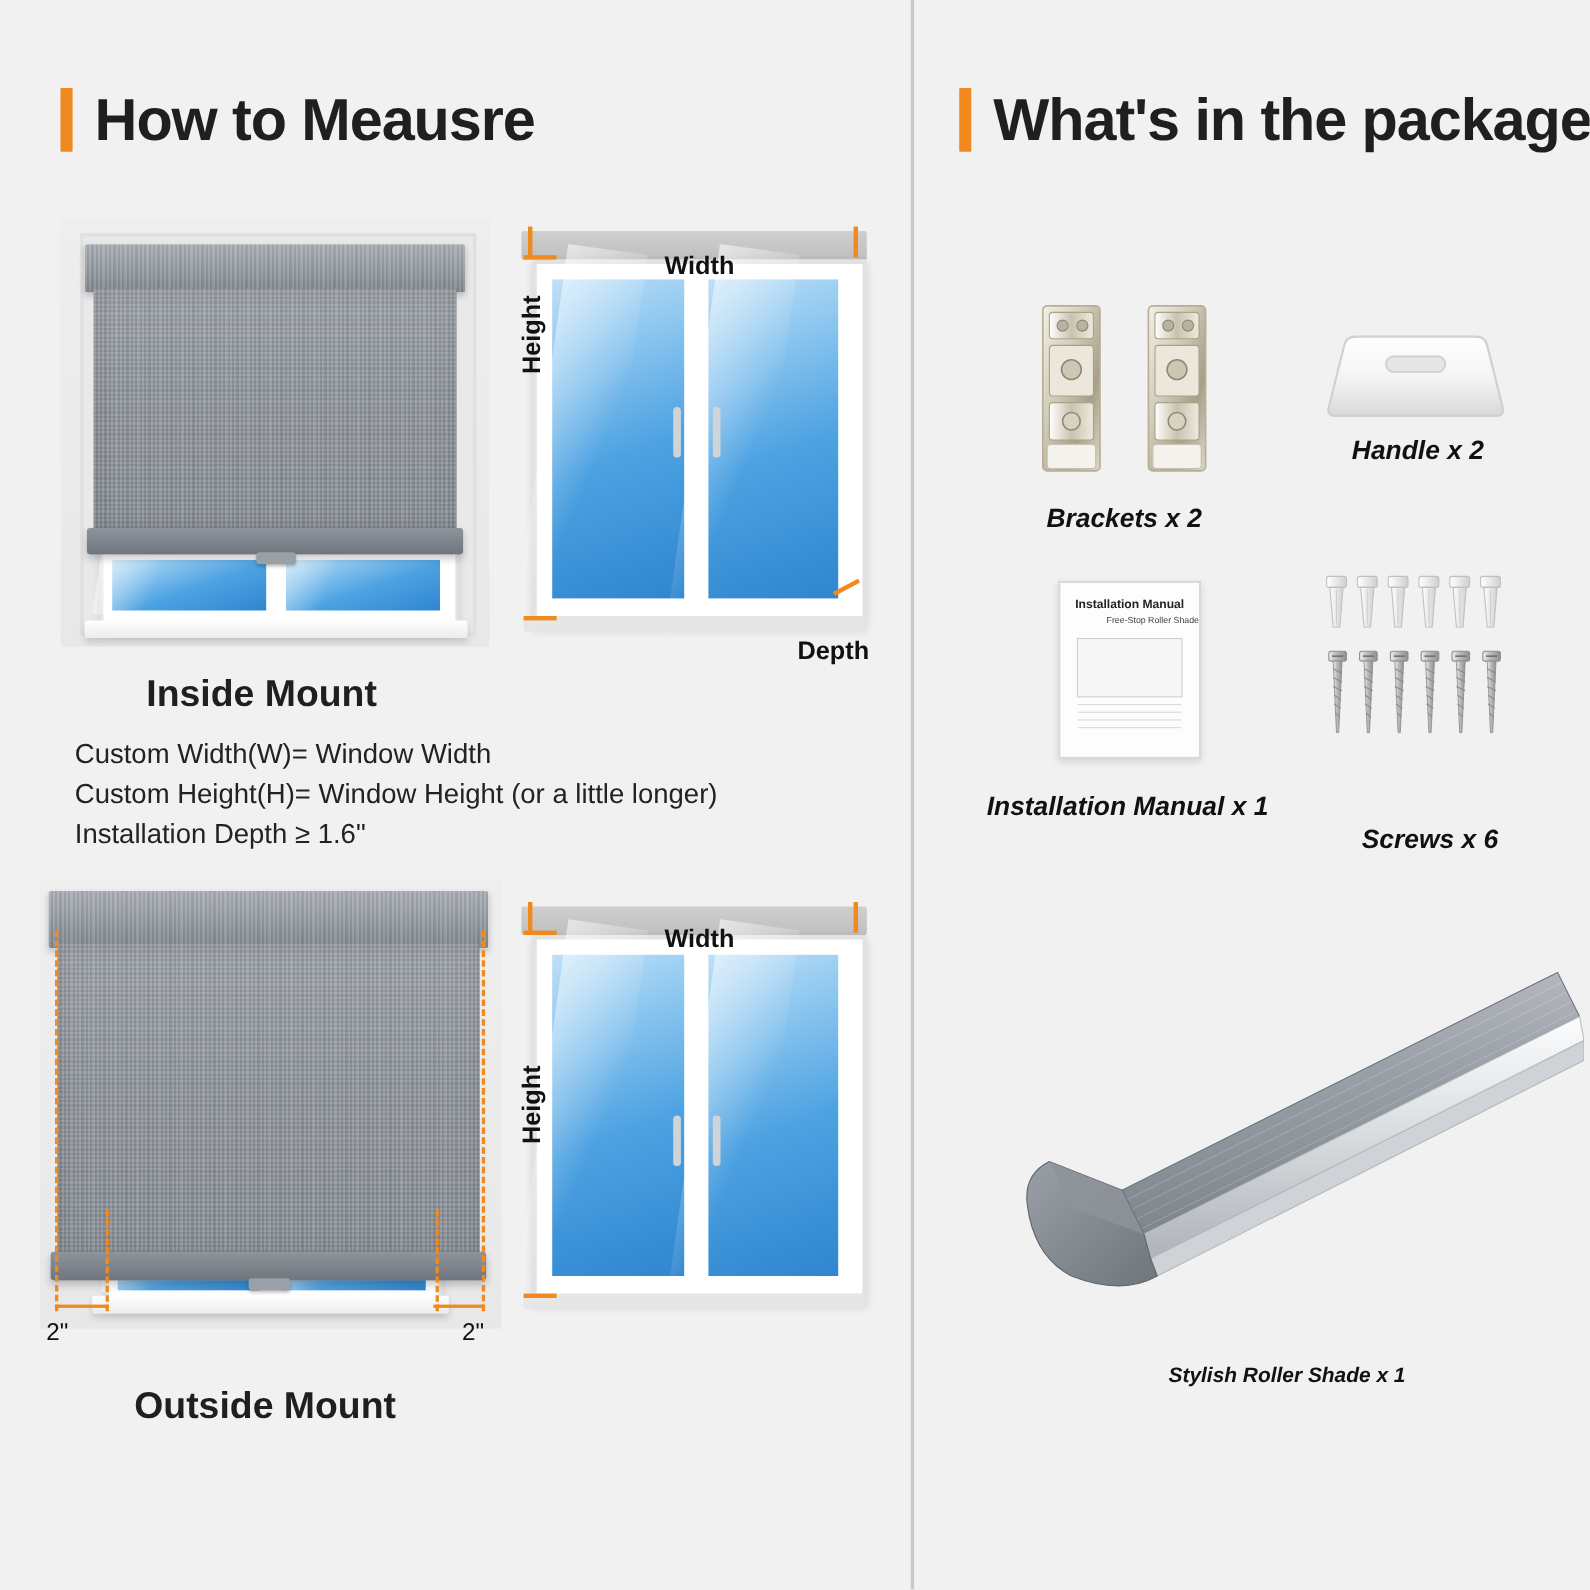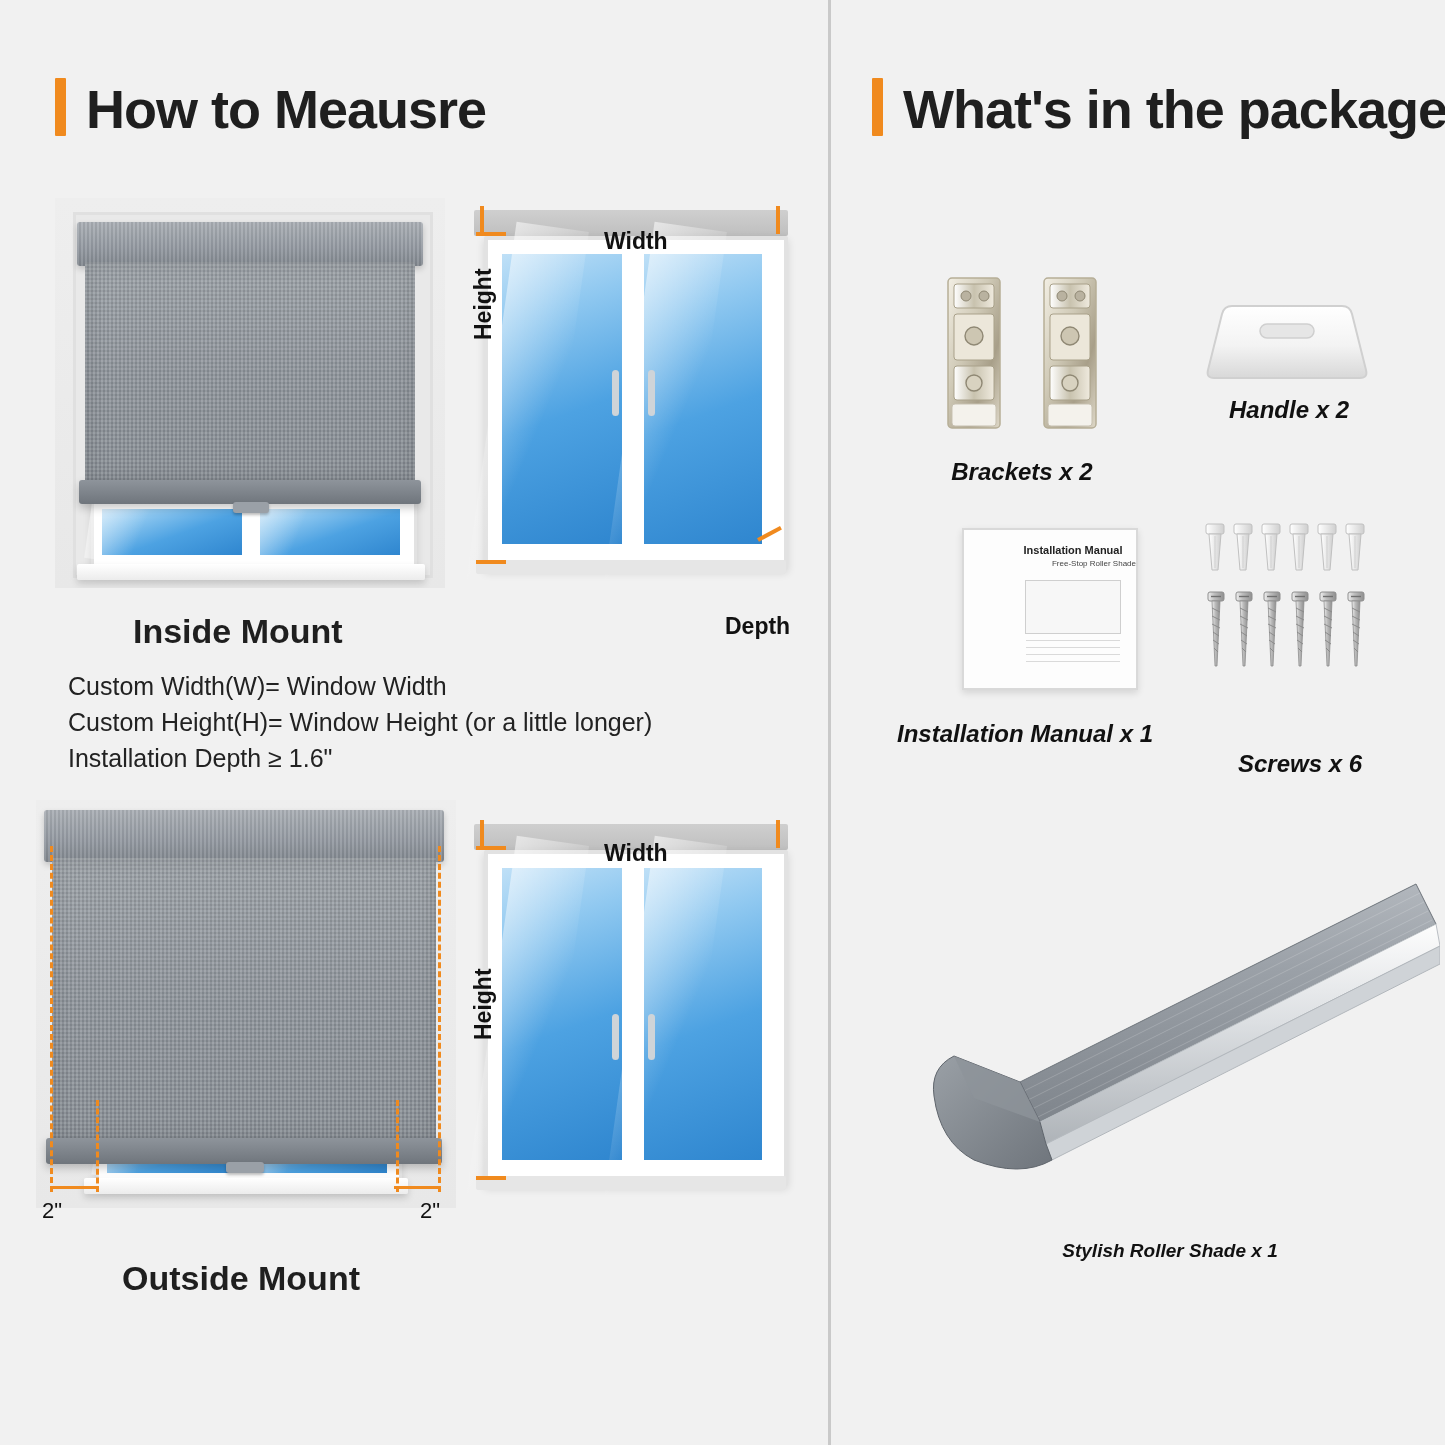--- a/index.html
+++ b/index.html
@@ -7,21 +7,21 @@
     width:1445px;height:1445px;
     background:#f2f2f2;
     font-family:"Liberation Sans", sans-serif;
     color:#1a1a1a;
     overflow:hidden;
   }
   .page{position:relative;width:1445px;height:1445px;background:#f1f1f1;}
   .divider{position:absolute;left:828px;top:0;width:3px;height:1445px;background:#c9c9c9;}
 
   
-  .heading{position:absolute;display:flex;}
+  .heading{position:absolute;display:flex;align-items:center;}
   .heading .bar{width:11px;height:58px;background:#f08a1e;margin-right:20px;border-radius:1px;}
   .heading .htext{font-size:54px;font-weight:bold;letter-spacing:-1px;color:#1f1f1f;white-space:nowrap;}
 
   
   .lbl{position:absolute;white-space:nowrap;}
   .mount-title{font-size:34px;font-weight:bold;color:#1f1f1f;}
   .mount-line{font-size:25px;color:#222;}
   .pkg-label{font-size:24px;font-weight:bold;font-style:italic;color:#111;text-align:center;white-space:nowrap;}
   .pkg-label.big{font-size:19px;}
   .dim-label{font-size:23px;font-weight:bold;color:#111;}
@@ -71,21 +71,21 @@
   .mullion{position:absolute;background:#ffffff;}
   .wndhandle{position:absolute;width:7px;background:#cfd4d8;border-radius:4px;}
 
   
   .om{position:absolute;background:#f08a1e;}
   .dash-v{position:absolute;width:0;border-left:3px dashed #f08a1e;}
   .arrow-line{position:absolute;background:#f08a1e;height:3px;}
 
   
   .bracket{position:absolute;}
-  .manual{position:absolute;background:#fdfdfd;border:2px solid #d9d9d9;box-shadow:0 3px 7px rgba(0,0,0,.12);padding-left:46px;}
+  .manual{position:absolute;background:#fdfdfd;border:2px solid #d9d9d9;box-shadow:0 3px 7px rgba(0,0,0,.12);}
   .manual .mtitle{font-size:11px;font-weight:bold;text-align:center;margin-top:14px;color:#222;}
   .manual .msub{font-size:8px;text-align:right;color:#444;margin-top:3px;}
   .manual .mbox{margin:12px auto 0;width:74%;height:52px;border:1px solid #cfcfcf;background:#f7f7f7;}
   .manual .mline{margin:6px auto 0;width:74%;height:1px;background:#dadada;}
   .handleitem{position:absolute;}
   .screw{position:absolute;}
   .shade3d{position:absolute;}
 </style>
 </head>
 <body>
@@ -136,21 +136,21 @@
     <div class="om" style="left:18px;top:8px;width:4px;height:28px;"></div>
     <div class="om" style="left:314px;top:8px;width:4px;height:28px;"></div>
 
     <div class="om" style="left:14px;top:34px;width:30px;height:4px;"></div>
     <div class="om" style="left:14px;top:362px;width:30px;height:4px;"></div>
 
     <div class="om" style="left:296px;top:340px;width:26px;height:4px;transform:rotate(-28deg);transform-origin:left center;"></div>
   </div>
   <div class="lbl dim-label" style="left:604px;top:228px;">Width</div>
   <div class="lbl dim-label vert" style="left:470px;top:340px;">Height</div>
-  <div class="lbl dim-label" style="left:725px;top:578px;margin-top:35px;">Depth</div>
+  <div class="lbl dim-label" style="left:725px;top:578px;">Depth</div>
 
   <div class="lbl mount-title" style="left:133px;top:612px;">Inside Mount</div>
   <div class="lbl mount-line" style="left:68px;top:708px;">Custom Height(H)= Window Height (or a little longer)</div>
   <div class="lbl mount-line" style="left:68px;top:672px;">Custom Width(W)= Window Width</div>
   <div class="lbl mount-line" style="left:68px;top:744px;">Installation Depth ≥ 1.6"</div>
 
   <div class="photo" style="left:36px;top:800px;width:420px;height:408px;">
     <div class="wall"></div>
 
     <div class="frame" style="left:60px;top:330px;width:300px;height:52px;">

